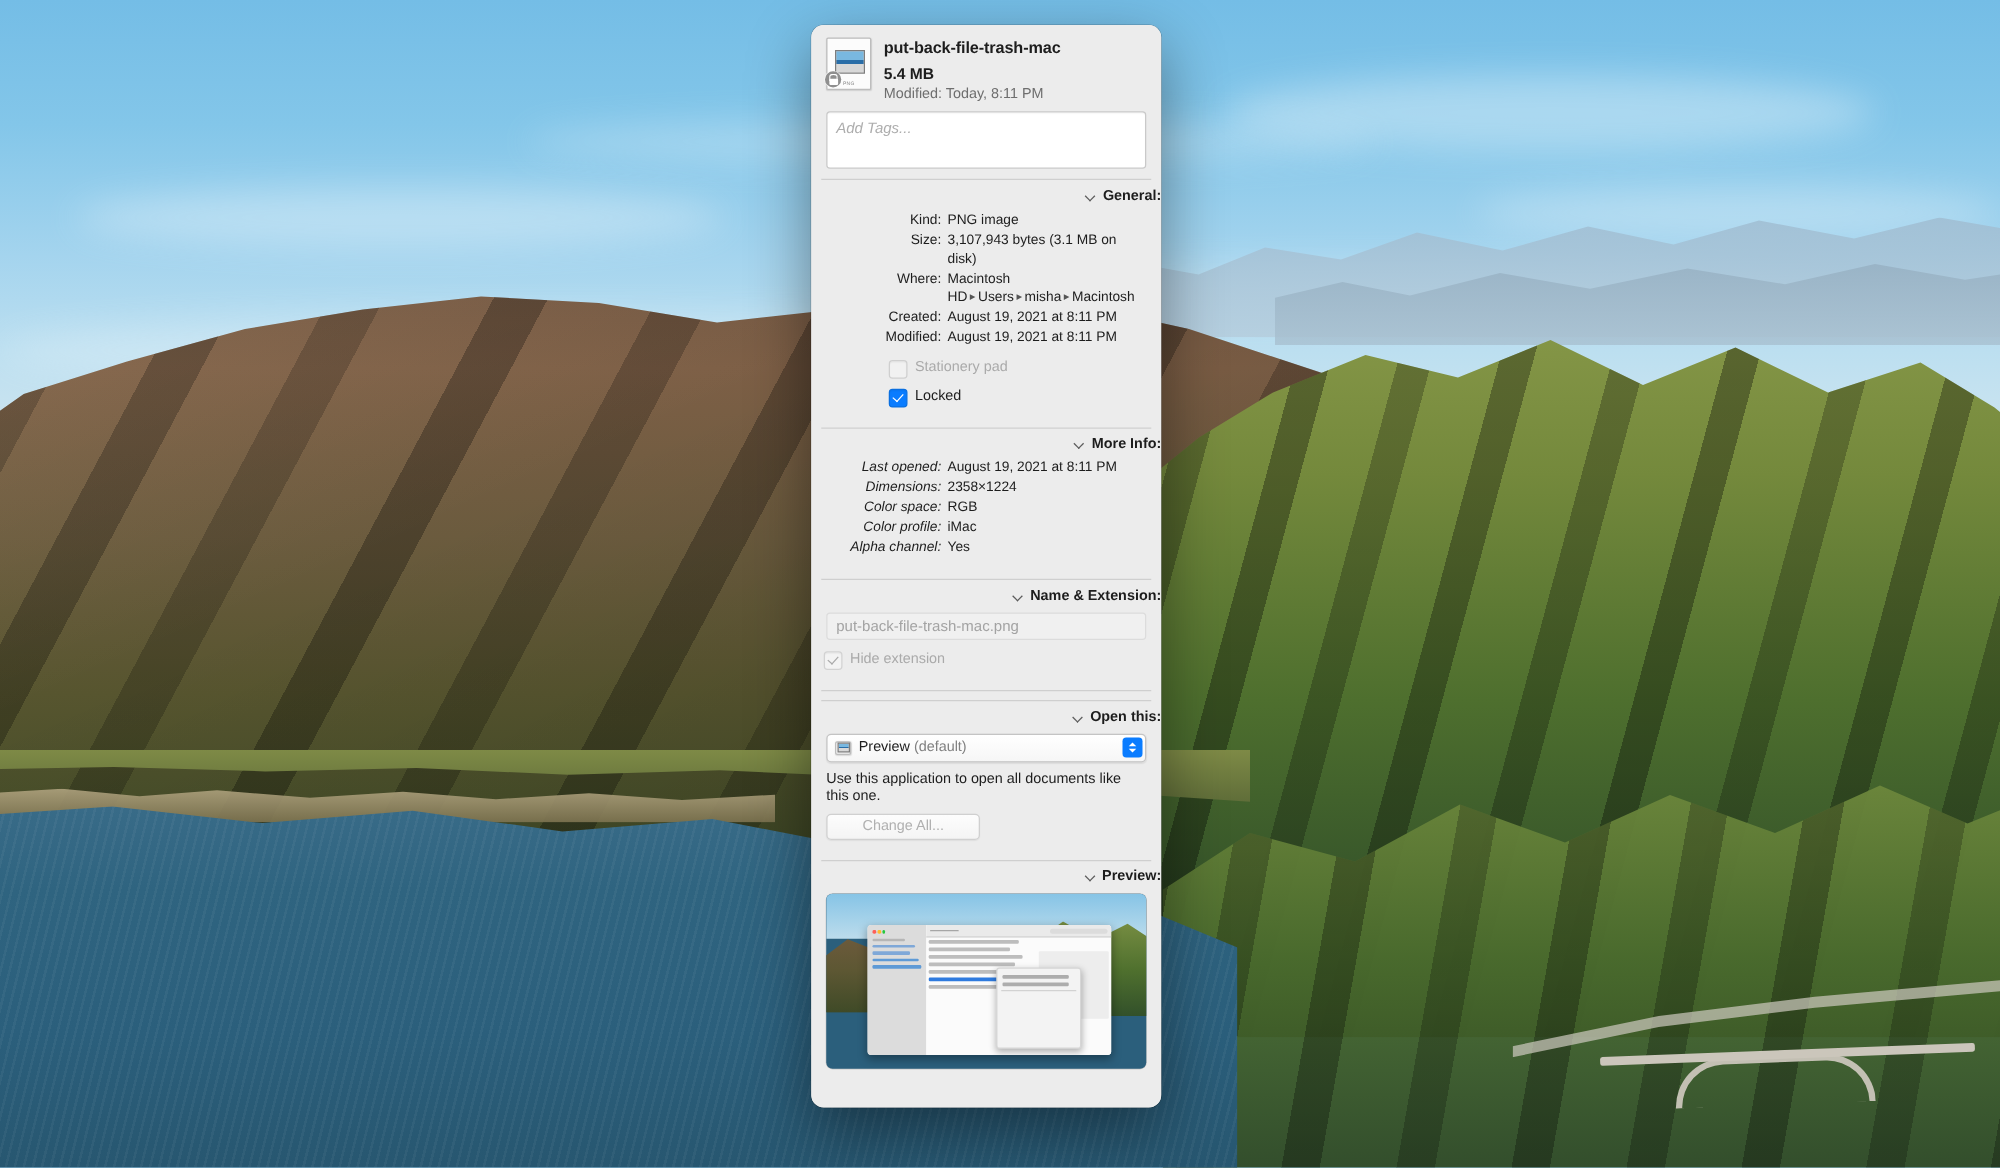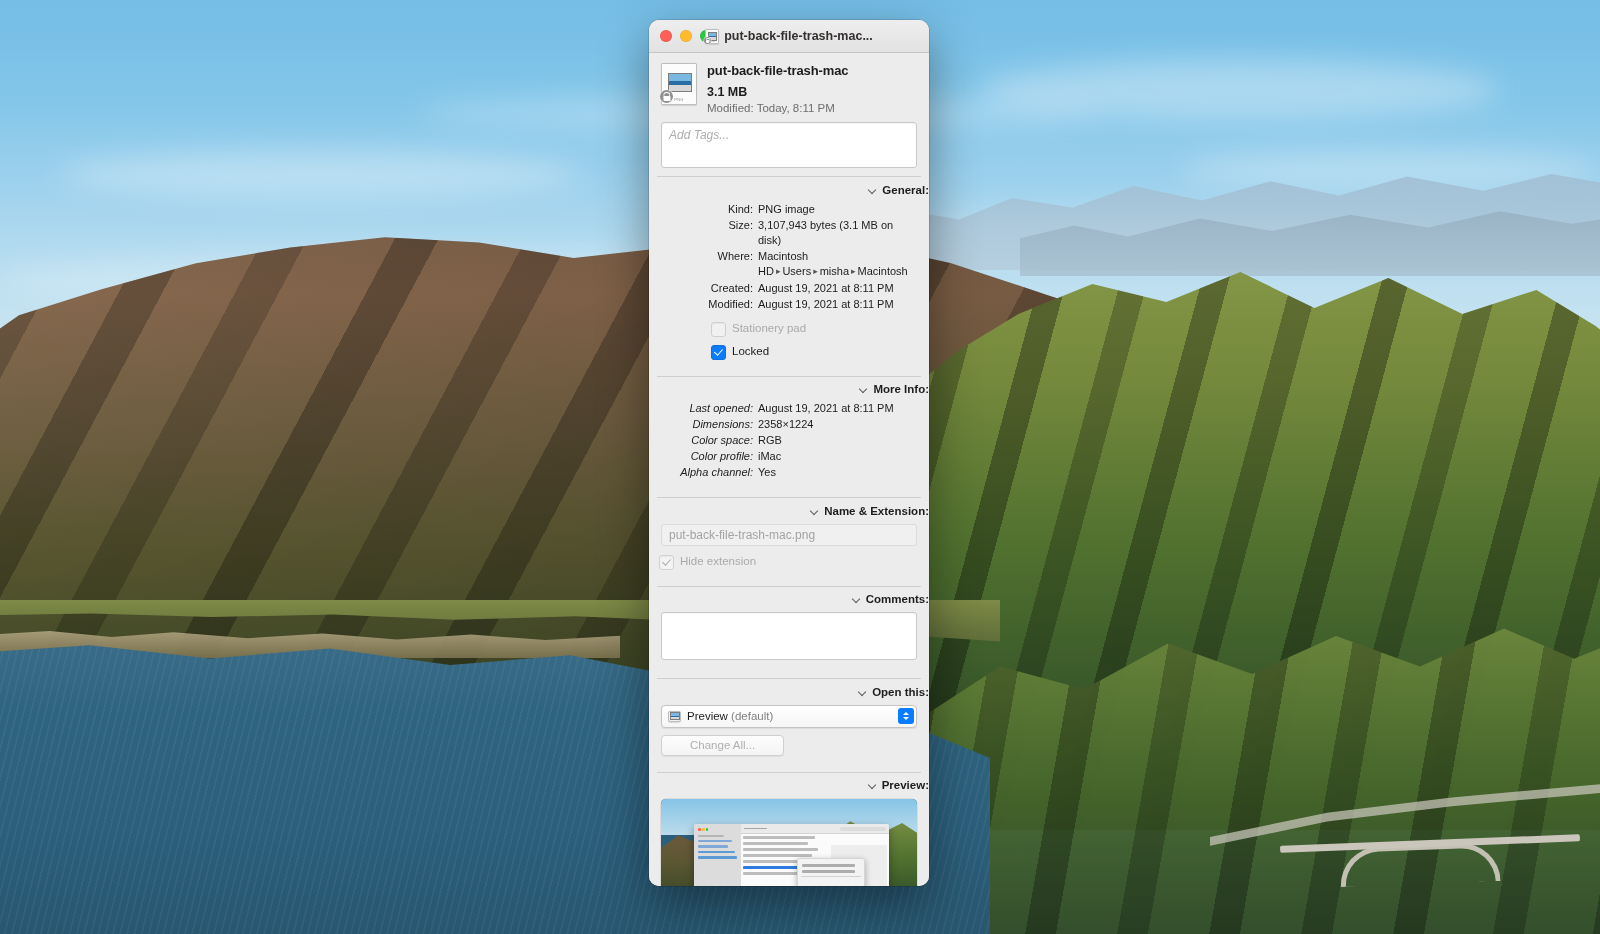--- a/index.html
+++ b/index.html
@@ -347,50 +347,34 @@
   <div class="ocean-ripple"></div>
   <div class="road"></div>
   <div class="bridge">
     <div class="bridge-arch"></div>
     <div class="bridge-deck"></div>
   </div>
 </div>
 
 <div id="infoWindow">
 
-  <div class="titlebar">
-    <div class="lights">
-      <div class="light lr"></div>
-      <div class="light ly"></div>
-      <div class="light lg"></div>
-    </div>
-    <div class="title-wrap">
-      <span class="docicon" style="width:14px;height:15px;">
-        <span class="page"></span>
-        <span class="thumb" style="left:2.5px;top:3.5px;right:2px;height:7px;"></span>
-        <span class="pngtxt" style="font-size:2.4px;">PNG</span>
-        <span class="lockbadge" style="left:-1px;bottom:-.5px;width:7px;height:7px;"></span>
-      </span>
-      <span class="title-text">put-back-file-trash-mac...</span>
-    </div>
-  </div>
 
   <div class="body">
 
     <div class="header">
       <span class="docicon" style="width:36px;height:42px;flex:0 0 36px;">
         <span class="page"></span>
         <span class="thumb" style="left:7px;top:10px;right:5px;height:17px;"></span>
         <span class="pngtxt" style="font-size:4px;bottom:3px;">PNG</span>
         <span class="lockbadge" style="left:-1px;bottom:2px;width:13px;height:13px;"></span>
       </span>
       <div class="header-text">
         <div class="fname-row">
           <span class="fname">put-back-file-trash-mac</span>
-          <span class="fsize">3.1 MB</span>
+          <span class="fsize">5.4 MB</span>
         </div>
         <div class="fmod">Modified: Today, 8:11 PM</div>
       </div>
     </div>
 
     <div class="tagsbox">
       <span class="tags-placeholder">Add Tags...</span>
     </div>
 
     <div class="sep"></div>
@@ -475,48 +459,40 @@
         <span>put-back-file-trash-mac.png</span>
       </div>
       <div class="checkrow hideext-row">
         <span class="cbox checked-disabled"></span>
         <span class="cklabel dim">Hide extension</span>
       </div>
     </div>
 
     <div class="sep"></div>
 
-    <div class="section">
-      <div class="sec-head">
-        <span class="chev"></span>
-        <span class="sec-title">Comments:</span>
-      </div>
-      <div class="commentsbox">
-        <span></span>
-      </div>
-    </div>
 
     <div class="sep"></div>
 
     <div class="section">
       <div class="sec-head">
         <span class="chev"></span>
         <span class="sec-title">Open this:</span>
       </div>
       <div class="popup">
         <span class="docicon" style="width:13px;height:11px;flex:0 0 13px;">
           <span class="page" style="border-radius:2px;background:#f2f2f2;"></span>
           <span class="thumb" style="left:1.5px;top:1.5px;right:1.5px;bottom:1.5px;height:auto;"></span>
         </span>
         <span class="popup-label"><span>Preview</span> <span class="dimpart">(default)</span></span>
         <span class="popup-arrows">
           <span class="ar up"></span>
             <span class="ar dn"></span>
         </span>
       </div>
+      <div class="helptext">Use this application to open all documents like this one.</div>
       <div class="btn">Change All...</div>
     </div>
 
     <div class="sep"></div>
 
     <div class="section">
       <div class="sec-head">
         <span class="chev"></span>
         <span class="sec-title">Preview:</span>
       </div>

